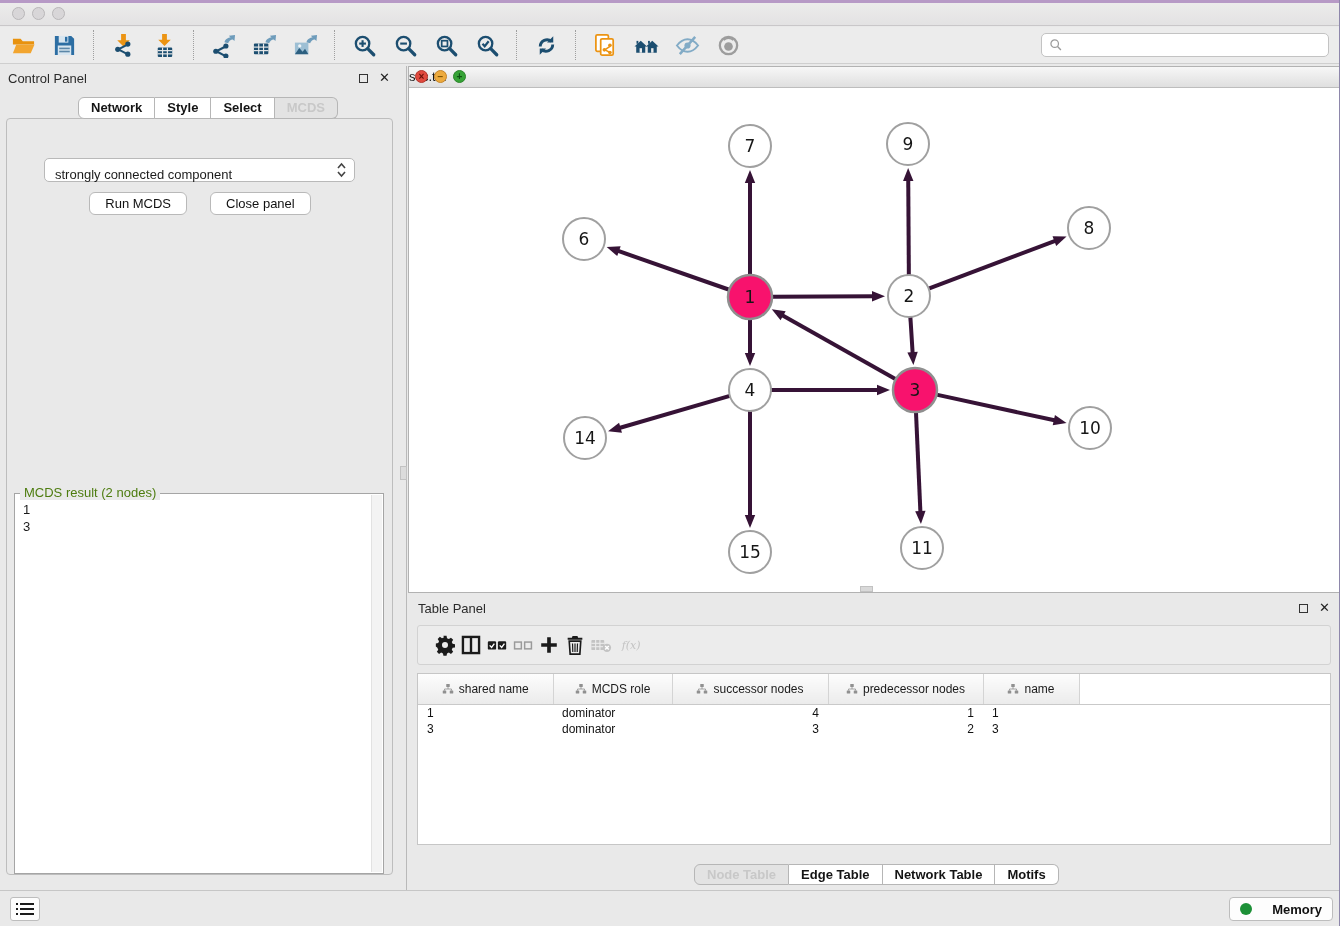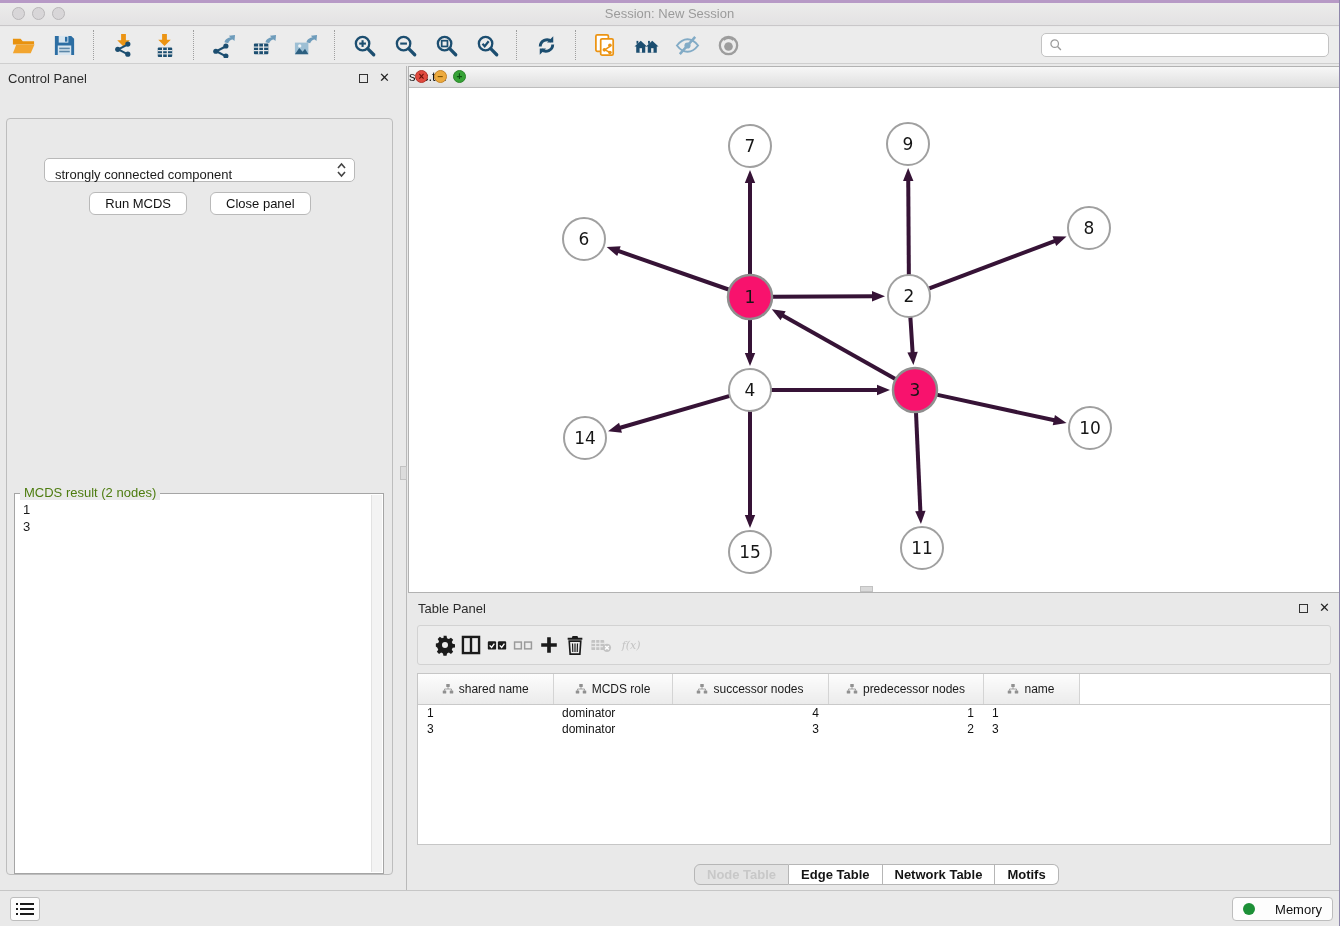--- a/index.html
+++ b/index.html
@@ -117,34 +117,33 @@
   .tp-tabs .tab { height:21px; line-height:19px; }
 
   
   .statusbar { position:absolute; left:0; top:890px; width:100%; height:36px;
     background:#e9e9e9; border-top:1px solid #c6c6c6; }
   .list-btn { position:absolute; left:10px; top:6px; width:30px; height:24px;
     background:#fdfdfd; border:1px solid #bdbdbd; border-radius:3px;
     display:flex; align-items:center; justify-content:center; }
   .memory-btn { position:absolute; right:6px; top:6px; height:24px;
     background:#fdfdfd; border:1px solid #bdbdbd; border-radius:4px;
-    display:flex; align-items:center; gap:20px; padding:0 10px; font-size:13px; color:#111; }
+    display:flex; align-items:center; gap:20px; padding:0 10px; font-size:13px; color:#111;font-weight:bold; }
   .memory-dot { width:12px; height:12px; border-radius:50%; background:#1d9037; flex:none; }
 </style>
 </head>
 <body>
 
 <div class="titlebar">
   <div class="accent"></div>
   <div class="lights">
     <span class="light"></span>
     <span class="light"></span>
     <span class="light"></span>
   </div>
-  <div class="win-title">Session: New Session</div>
 </div>
 
 <div class="toolbar">
   <span style="display:contents"><span class="tb-icon">
         <svg viewBox="0 0 26 26">
           <path d="M2 6h8l2.2 2.5H24v3.5H2z" fill="#e8920e"></path>
           <path d="M5.5 12H24.5L20.5 21H2z" fill="#f2a52f"></path>
         </svg>
       </span><span class="tb-icon">
         <svg viewBox="0 0 26 26">
@@ -285,20 +284,26 @@
   </div>
 </div>
 
 <div class="control-panel">
   <div class="cp-head panel-title">Control Panel</div>
   <div class="cp-btns panel-btns">
     <span class="float-btn"></span>
     <span class="close-btn">✕</span>
   </div>
   <div class="cp-box"></div>
+  <div class="tabs cp-tabs">
+      <div class="tab">Network</div>
+      <div class="tab">Style</div>
+      <div class="tab">Select</div>
+      <div class="tab selected">MCDS</div>
+    </div>
   <div class="criterion">
     <span class="val">strongly connected component</span>
     <svg width="9" height="16" viewBox="0 0 9 16">
       <path d="M1 6 L4.5 2 L8 6" fill="none" stroke="#444" stroke-width="1.6"></path>
       <path d="M1 10 L4.5 14 L8 10" fill="none" stroke="#444" stroke-width="1.6"></path>
     </svg>
   </div>
   <div class="cp-buttons">
     <button class="aq-btn">Run MCDS</button>
     <button class="aq-btn">Close panel</button>

